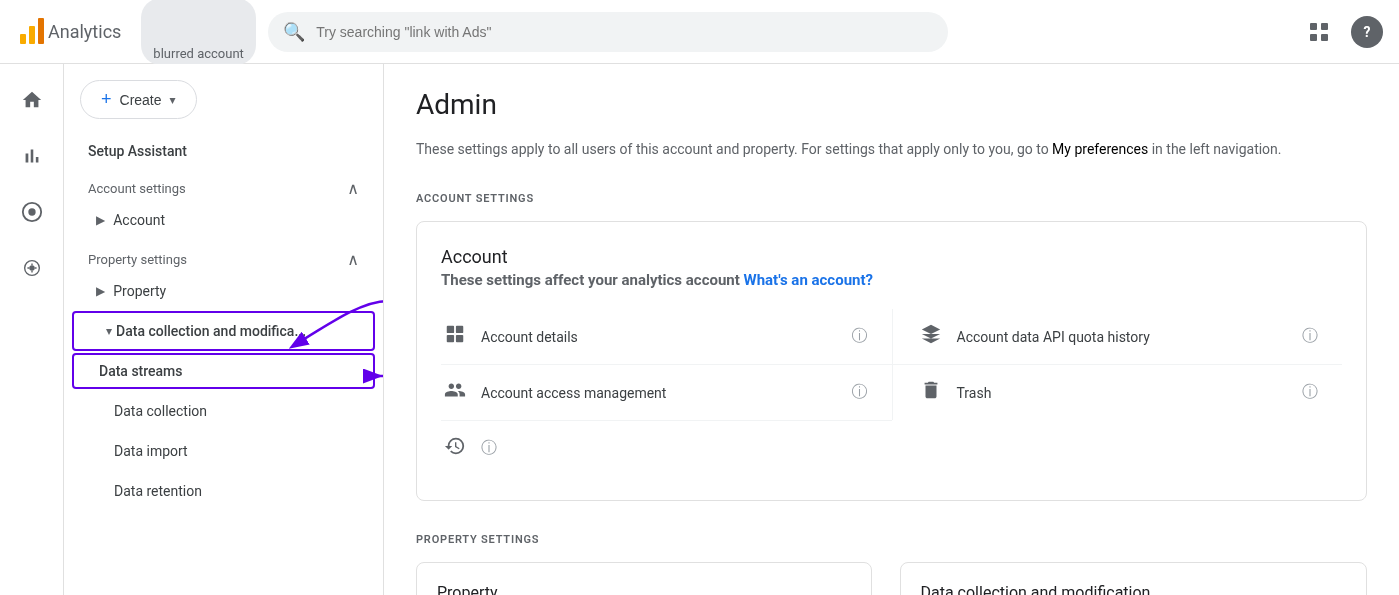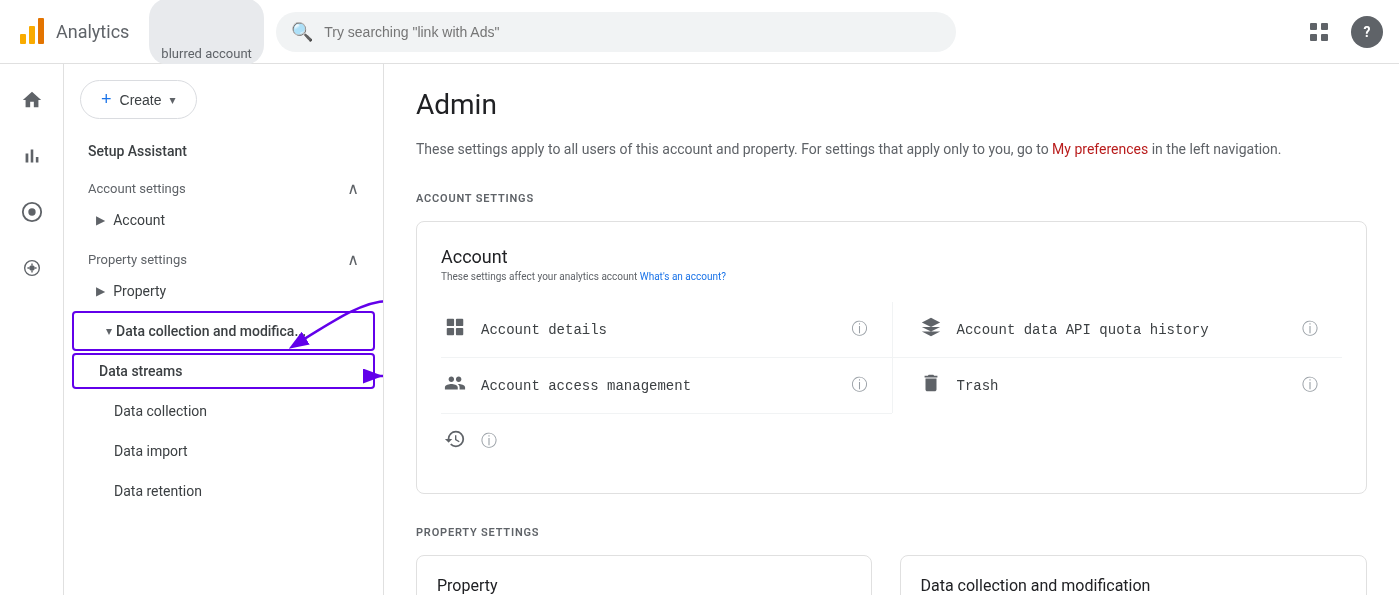--- a/index.html
+++ b/index.html
@@ -4,21 +4,21 @@
   <style>
     * { box-sizing: border-box; margin: 0; padding: 0; }
     body { font-family: 'Google Sans', Roboto, Arial, sans-serif; font-size: 14px; color: #202124; background: #fff; display: flex; flex-direction: column; height: 595px; overflow: hidden; }
 
     
     .topbar {
       display: flex; align-items: center; height: 64px; padding: 0 16px;
       border-bottom: 1px solid #e0e0e0; background: #fff; flex-shrink: 0;
       gap: 12px;
     }
-    .logo-area { display: flex; align-items: center; gap: 8px; margin-right: 8px; }
+    .logo-area { display: flex; align-items: center; gap: 0; margin-right: 8px; }
     .logo-text { font-size: 18px; color: #5f6368; font-weight: 400; }
     .account-chip { background: #e8eaed; border-radius: 20px; padding: 4px 12px; font-size: 13px; color: #5f6368; display: flex; align-items: center; }
     .search-bar {
       flex: 1; max-width: 680px; background: #f1f3f4; border-radius: 24px;
       display: flex; align-items: center; padding: 0 16px; height: 40px; gap: 10px;
     }
     .search-bar input { background: transparent; border: none; outline: none; font-size: 14px; color: #5f6368; width: 100%; }
     .topbar-right { margin-left: auto; display: flex; align-items: center; gap: 16px; }
     .grid-icon, .help-icon { width: 32px; height: 32px; display: flex; align-items: center; justify-content: center; border-radius: 50%; cursor: pointer; color: #5f6368; font-size: 20px; }
     .help-icon { background: #5f6368; color: #fff; font-size: 14px; font-weight: bold; border-radius: 50%; }
@@ -75,43 +75,43 @@
       padding: 10px 16px 10px 32px; cursor: pointer; font-size: 14px; color: #3c4043;
       border: 2px solid #6200ea; border-radius: 4px; margin: 2px 8px; font-weight: 500;
     }
     .data-collection-item .dc-arrow { font-size: 12px; color: #5f6368; }
 
     
     .content { flex: 1; overflow-y: auto; padding: 24px 32px; background: #fff; }
 
     .page-title { font-size: 28px; font-weight: 400; color: #202124; margin-bottom: 18px; }
     .page-desc { font-size: 14px; color: #5f6368; margin-bottom: 24px; line-height: 1.5; }
-    .page-desc a { color: #b91c1c; text-decoration: none; }
+    .page-desc a { color: #000000; text-decoration: none; }
 
     .section-label {
       font-size: 11px; font-weight: 600; color: #5f6368; letter-spacing: 0.8px;
       text-transform: uppercase; margin-bottom: 16px; padding-top: 8px;
     }
 
     .card {
       border: 1px solid #e0e0e0; border-radius: 8px; padding: 24px;
       margin-bottom: 24px;
     }
     .card-title { font-size: 18px; font-weight: 400; color: #202124; margin-bottom: 4px; }
-    .card-desc { font-size: 10px; color: #5f6368; margin-bottom: 20px; }
+    .card-desc { font-size: 15px; color: #5f6368; margin-bottom: 20px; font-weight: bold; }
     .card-desc a { color: #1a73e8; text-decoration: none; }
 
     .settings-grid { display: grid; grid-template-columns: 1fr 1fr; gap: 0; }
     .settings-item {
       display: flex; align-items: center; gap: 12px; padding: 14px 0;
       border-bottom: 1px solid #f1f3f4; cursor: pointer;
     }
     .settings-item:last-child { border-bottom: none; }
     .settings-item .item-icon { color: #5f6368; font-size: 20px; width: 28px; text-align: center; }
-    .settings-item .item-text { flex: 1; font-size: 14px; color: #3c4043; font-family: Liberation Mono, monospace; }
+    .settings-item .item-text { flex: 1; font-size: 14px; color: #3c4043; }
     .settings-item .item-help { color: #9aa0a6; font-size: 16px; cursor: pointer; }
 
     .settings-col { display: flex; flex-direction: column; }
     .settings-col .settings-item { padding-right: 24px; }
     .settings-col:last-child .settings-item { padding-left: 24px; border-left: 1px solid #f1f3f4; }
     .property-card-half {
       border: 1px solid #e0e0e0; border-radius: 8px; padding: 20px;
       min-height: 80px;
     }
     .property-card-half:first-child { margin-right: 12px; }

